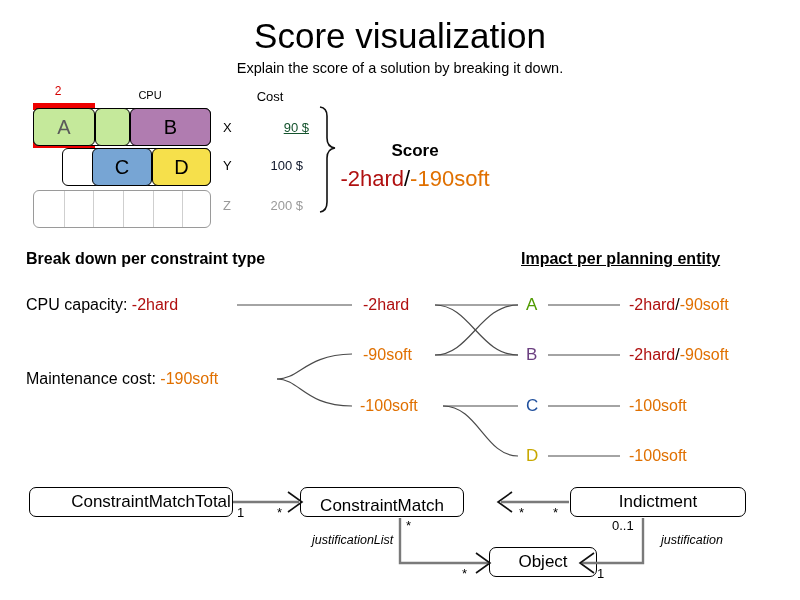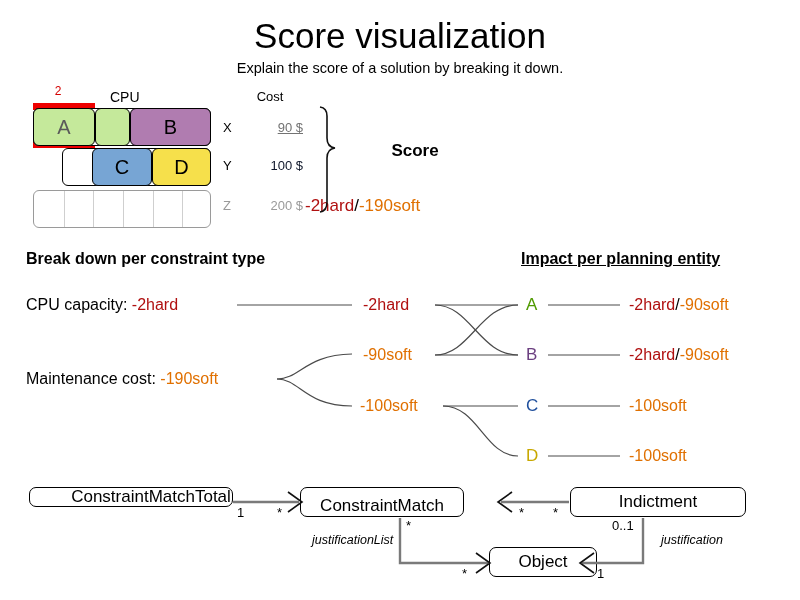--- a/index.html
+++ b/index.html
@@ -90,23 +90,23 @@
   
   #score-title {
     left: 330px; top: 141px; width: 170px;
     text-align: center;
     font-weight: bold;
     font-size: 17px;
     color: #000;
   }
   #score-value {
     left: 305px; top: 166px; width: 220px;
-    font-size: 17px;
+    text-align: center;
+    font-size: 22px;
     white-space: nowrap;
-    margin-top: 30px;
   }
   .hard { color: #b01010; }
   .soft { color: #e07000; }
   .sep { color: #000; }
 
   
   .section-heading {
     font-size: 16px;
     font-weight: bold;
     color: #000;
@@ -158,21 +158,21 @@
     font-style: italic;
     color: #000;
   }
 </style>
 </head>
 <body>
 
 <div class="abs" id="page-title">Score visualization</div>
 <div class="abs" id="page-subtitle">Explain the score of a solution by breaking it down.</div>
 
-<div class="abs" id="cpu-header" style="left:110px;top:89px;width:80px;text-align:left;font-size:14px;">CPU</div>
+<div class="abs" id="cpu-header" style="left:110px;top:89px;width:80px;text-align:center;font-size:11px;">CPU</div>
 <div class="abs" id="cost-header" style="left:230px;top:89px;width:80px;text-align:center;font-size:13px;">Cost</div>
 
 <div class="abs capacity-label" style="left:33px;top:84px;width:50px;">2</div>
 <div class="abs capacity-bar" style="left:33px;top:103px;width:62px;"></div>
 <div class="abs capacity-bar" style="left:33px;top:141px;width:62px;"></div>
 
 <div class="abs machine-track" style="left:33px;top:108px;width:178px;"></div>
 <div class="abs process" style="left:33px;top:108px;width:62px;background:#c5e99b;color:#5a5a5a;">
   <span>A</span>
 </div>
@@ -191,21 +191,21 @@
 
 <div class="abs machine-track empty" style="left:33px;top:190px;width:178px;">
   <div class="grid-cell" style="left:29.6px;"></div>
   <div class="grid-cell" style="left:59.3px;"></div>
   <div class="grid-cell" style="left:89px;"></div>
   <div class="grid-cell" style="left:118.6px;"></div>
   <div class="grid-cell" style="left:148.3px;"></div>
 </div>
 
 <div class="abs machine-name" style="left:223px;top:120px;color:#000;">X</div>
-<div class="abs machine-cost" style="left:245px;top:120px;color:#737373;text-decoration:underline;">90 $</div>
+<div class="abs machine-cost" style="left:251px;top:120px;color:#14532d;text-decoration:underline;">90 $</div>
 
 <div class="abs machine-name" style="left:223px;top:158px;color:#000;">Y</div>
 <div class="abs machine-cost" style="left:245px;top:158px;color:#0f172a;">100 $</div>
 
 <div class="abs machine-name" style="left:223px;top:198px;color:#9a9a9a;">Z</div>
 <div class="abs machine-cost" style="left:245px;top:198px;color:#9a9a9a;">200 $</div>
 
 <div class="abs" id="score-title">Score</div>
 <div class="abs" id="score-value">
   <span class="hard">-2hard</span><span class="sep">/</span><span class="soft">-190soft</span>
@@ -258,21 +258,21 @@
     <path d="M443,406 L518,406"></path>
     <path d="M443,406 C478,406 485,456 518,456"></path>
 
     <path d="M548,305 L620,305"></path>
     <path d="M548,355 L620,355"></path>
     <path d="M548,406 L620,406"></path>
     <path d="M548,456 L620,456"></path>
   </g>
 </svg>
 
-<div class="uml-box" style="left:29px;top:487px;width:204px;height:20px;padding-left:40px;">
+<div class="uml-box" style="left:29px;top:487px;width:204px;height:30px;padding-left:40px;">
   <span>ConstraintMatchTotal</span>
 </div>
 <div class="uml-box" style="left:300px;top:487px;width:164px;height:30px;align-items:flex-end;">
   <span>ConstraintMatch</span>
 </div>
 <div class="uml-box" style="left:570px;top:487px;width:176px;height:30px;">
   <span>Indictment</span>
 </div>
 <div class="uml-box" style="left:489px;top:547px;width:108px;height:30px;">
   <span>Object</span>

